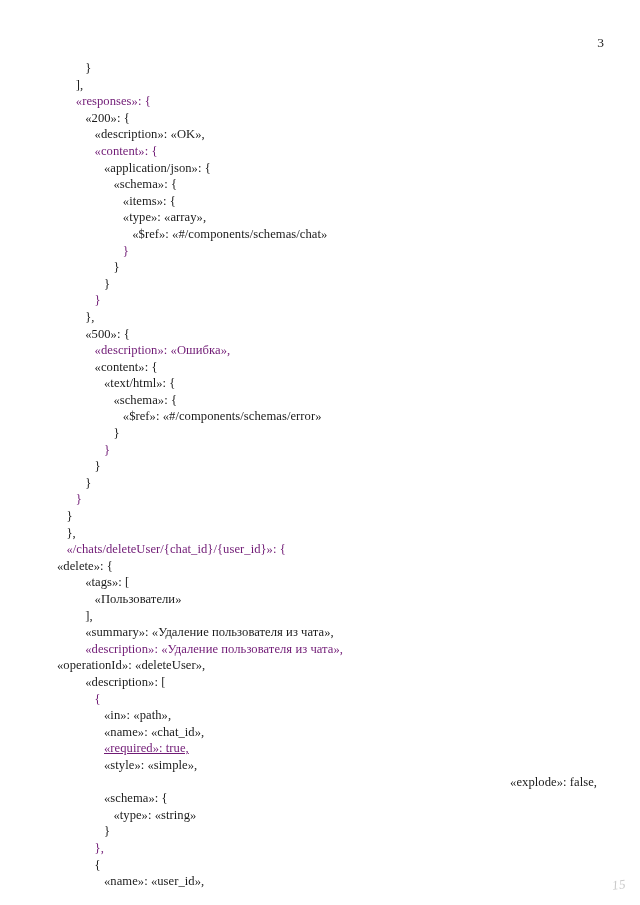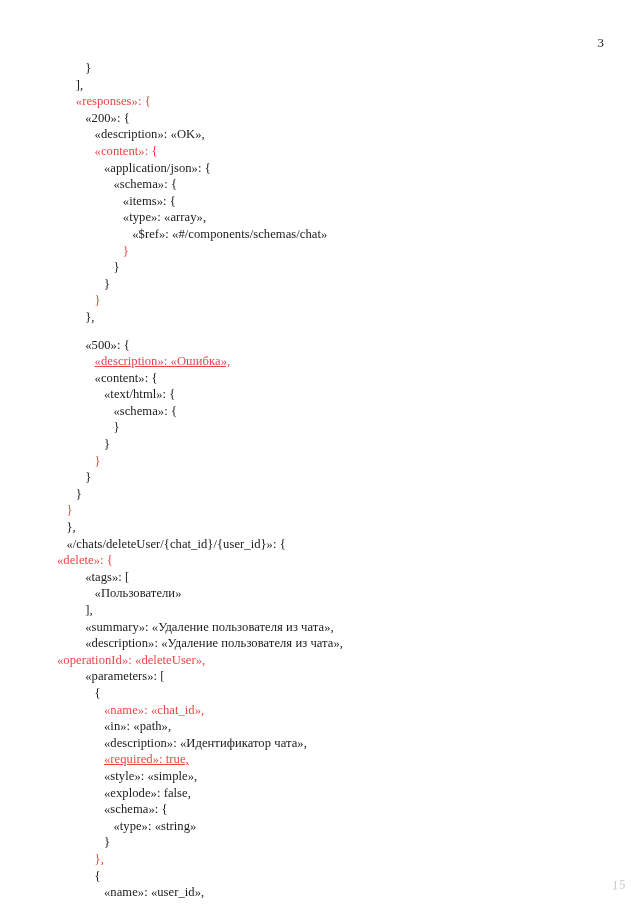--- a/index.html
+++ b/index.html
@@ -58,21 +58,21 @@
   }
   .code-line {
     font-size: 12.6px;
     line-height: 16.6px;
     height: 16.6px;
     white-space: pre;
     color: #1b1b1b;
     letter-spacing: 0.05px;
   }
   
-  .code-line:nth-child(3n)   { color: #ef4444; }
+  .code-line:nth-child(3n)   { color: #701a75; }
   .code-line:nth-child(4n+1) { color: #202020; }
 </style>
 </head>
 <body>
 
 <div class="page">
 
   <div class="page-number-top">3</div>
 
   <div class="listing">
@@ -85,48 +85,48 @@
       <div class="code-line" style="padding-left: 47px;">«application/json»: {</div>
       <div class="code-line" style="padding-left: 56.4px;">«schema»: {</div>
       <div class="code-line" style="padding-left: 65.8px;">«items»: {</div>
       <div class="code-line" style="padding-left: 65.8px;">«type»: «array»,</div>
       <div class="code-line" style="padding-left: 75.2px;">«$ref»: «#/components/schemas/chat»</div>
       <div class="code-line" style="padding-left: 65.8px;">}</div>
       <div class="code-line" style="padding-left: 56.4px;">}</div>
       <div class="code-line" style="padding-left: 47px;">}</div>
       <div class="code-line" style="padding-left: 37.6px;">}</div>
       <div class="code-line" style="padding-left: 28.2px;">},</div>
-      <div class="code-line" style="padding-left: 28.2px; margin-top: 11px;">«500»: {</div>
-      <div class="code-line" style="padding-left: 37.6px; text-decoration: underline;">«description»: «Ошибка»,</div>
+      <div class="code-line" style="padding-left: 28.2px;">«500»: {</div>
+      <div class="code-line" style="padding-left: 37.6px;">«description»: «Ошибка»,</div>
       <div class="code-line" style="padding-left: 37.6px;">«content»: {</div>
       <div class="code-line" style="padding-left: 47px;">«text/html»: {</div>
       <div class="code-line" style="padding-left: 56.4px;">«schema»: {</div>
+      <div class="code-line" style="padding-left: 65.8px;">«$ref»: «#/components/schemas/error»</div>
       <div class="code-line" style="padding-left: 56.4px;">}</div>
       <div class="code-line" style="padding-left: 47px;">}</div>
       <div class="code-line" style="padding-left: 37.6px;">}</div>
       <div class="code-line" style="padding-left: 28.2px;">}</div>
       <div class="code-line" style="padding-left: 18.8px;">}</div>
       <div class="code-line" style="padding-left: 9.4px;">}</div>
       <div class="code-line" style="padding-left: 9.4px;">},</div>
       <div class="code-line" style="padding-left: 9.4px;">«/chats/deleteUser/{chat_id}/{user_id}»: {</div>
       <div class="code-line" style="padding-left: 0px;">«delete»: {</div>
       <div class="code-line" style="padding-left: 28.2px;">«tags»: [</div>
       <div class="code-line" style="padding-left: 37.6px;">«Пользователи»</div>
       <div class="code-line" style="padding-left: 28.2px;">],</div>
       <div class="code-line" style="padding-left: 28.2px;">«summary»: «Удаление пользователя из чата»,</div>
       <div class="code-line" style="padding-left: 28.2px;">«description»: «Удаление пользователя из чата»,</div>
       <div class="code-line" style="padding-left: 0px;">«operationId»: «deleteUser»,</div>
-      <div class="code-line" style="padding-left: 28.2px;">«parameters»: [</div>
+      <div class="code-line" style="padding-left: 28.2px;">«description»: [</div>
       <div class="code-line" style="padding-left: 37.6px;">{</div>
+      <div class="code-line" style="padding-left: 47px;">«in»: «path»,</div>
       <div class="code-line" style="padding-left: 47px;">«name»: «chat_id»,</div>
-      <div class="code-line" style="padding-left: 47px;">«in»: «path»,</div>
-      <div class="code-line" style="padding-left: 47px;">«description»: «Идентификатор чата»,</div>
       <div class="code-line" style="padding-left: 47px; text-decoration: underline;">«required»: true,</div>
       <div class="code-line" style="padding-left: 47px;">«style»: «simple»,</div>
-      <div class="code-line" style="padding-left: 47px;">«explode»: false,</div>
+      <div class="code-line" style="padding-left: 47px; text-align: right;">«explode»: false,</div>
       <div class="code-line" style="padding-left: 47px;">«schema»: {</div>
       <div class="code-line" style="padding-left: 56.4px;">«type»: «string»</div>
       <div class="code-line" style="padding-left: 47px;">}</div>
       <div class="code-line" style="padding-left: 37.6px;">},</div>
       <div class="code-line" style="padding-left: 37.6px;">{</div>
       <div class="code-line" style="padding-left: 47px;">«name»: «user_id»,</div>
     </div>
 
   <div class="folio-mark">15</div>
 

